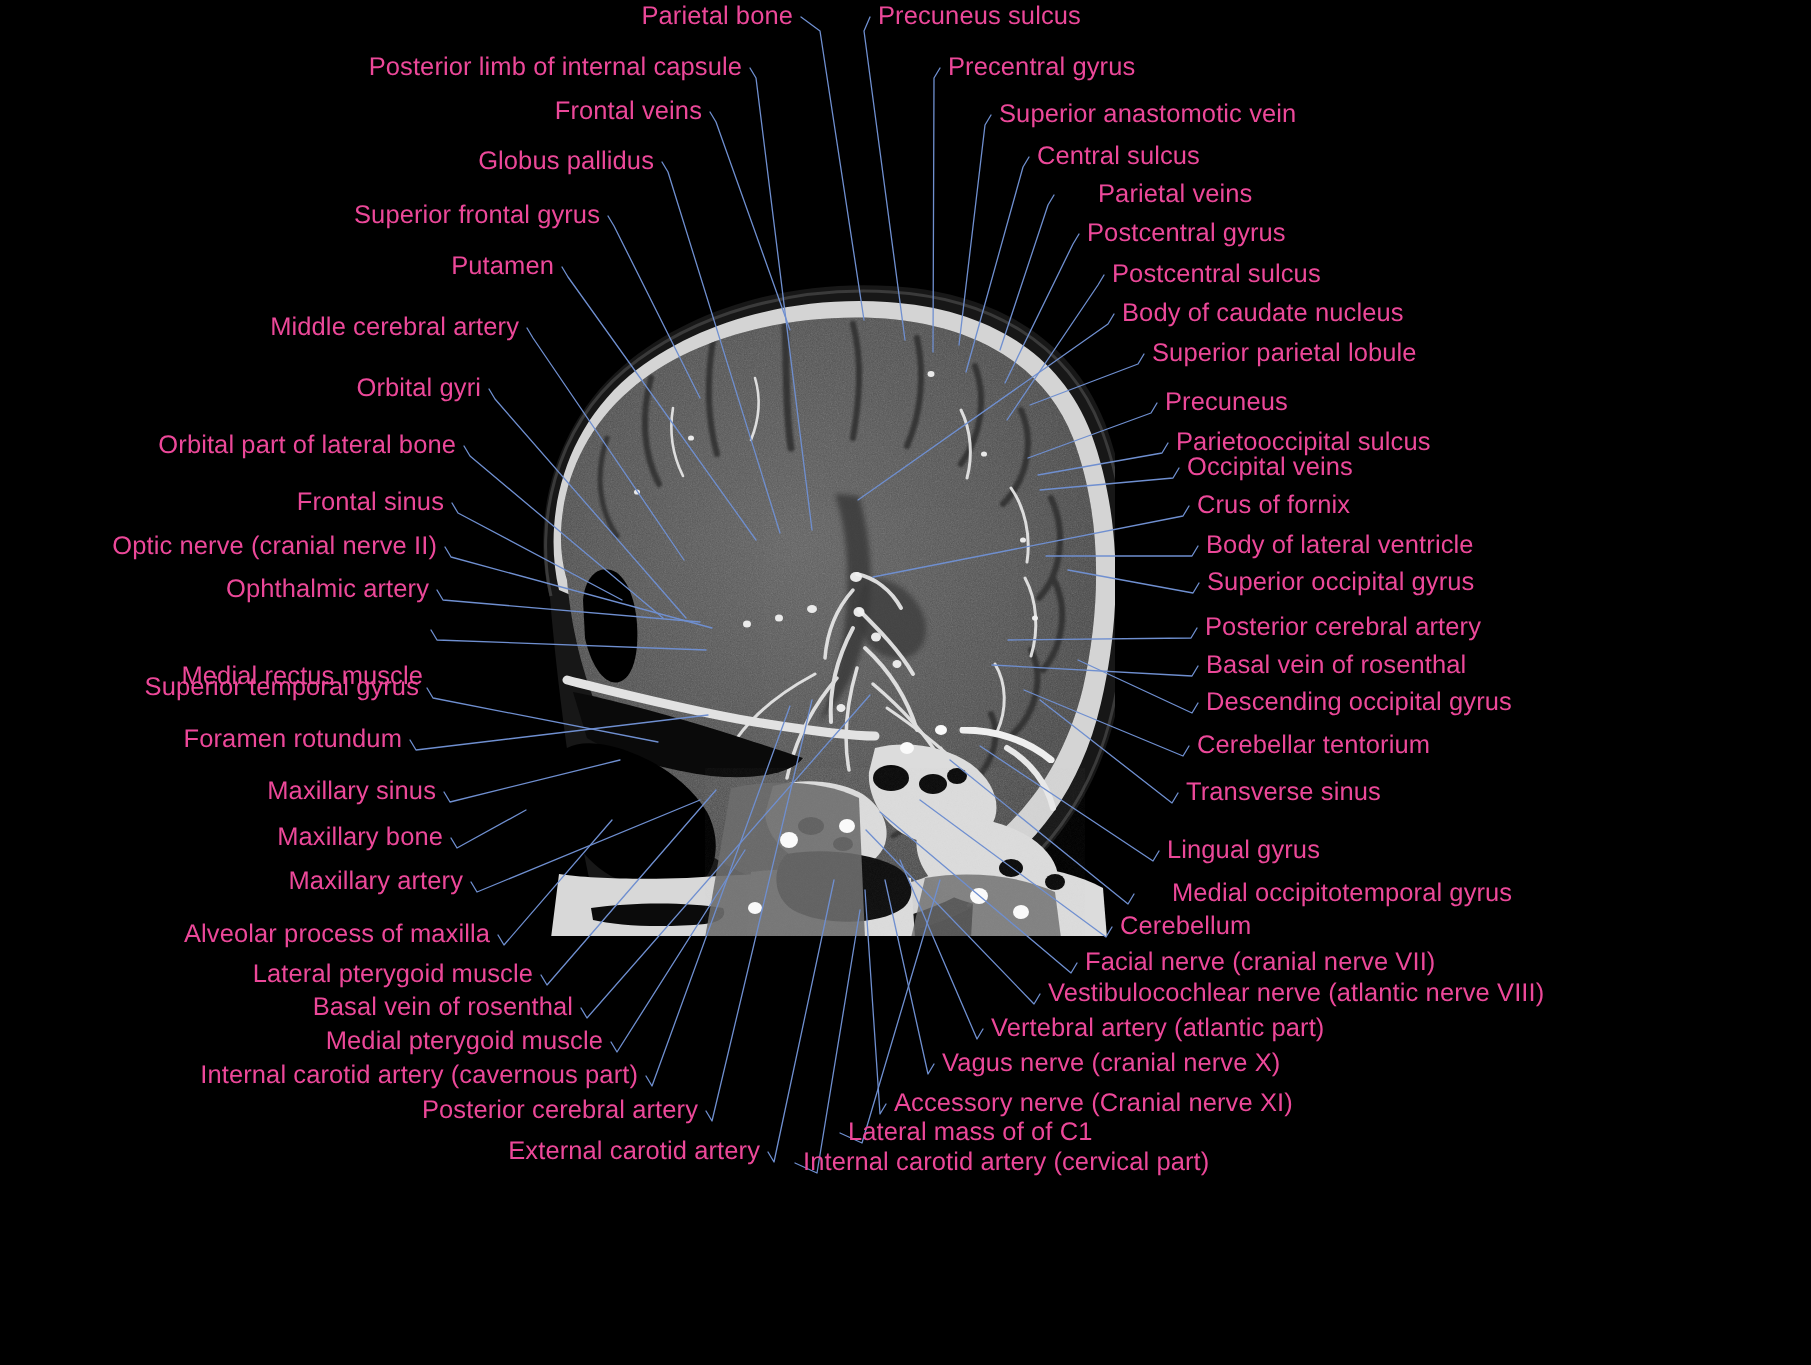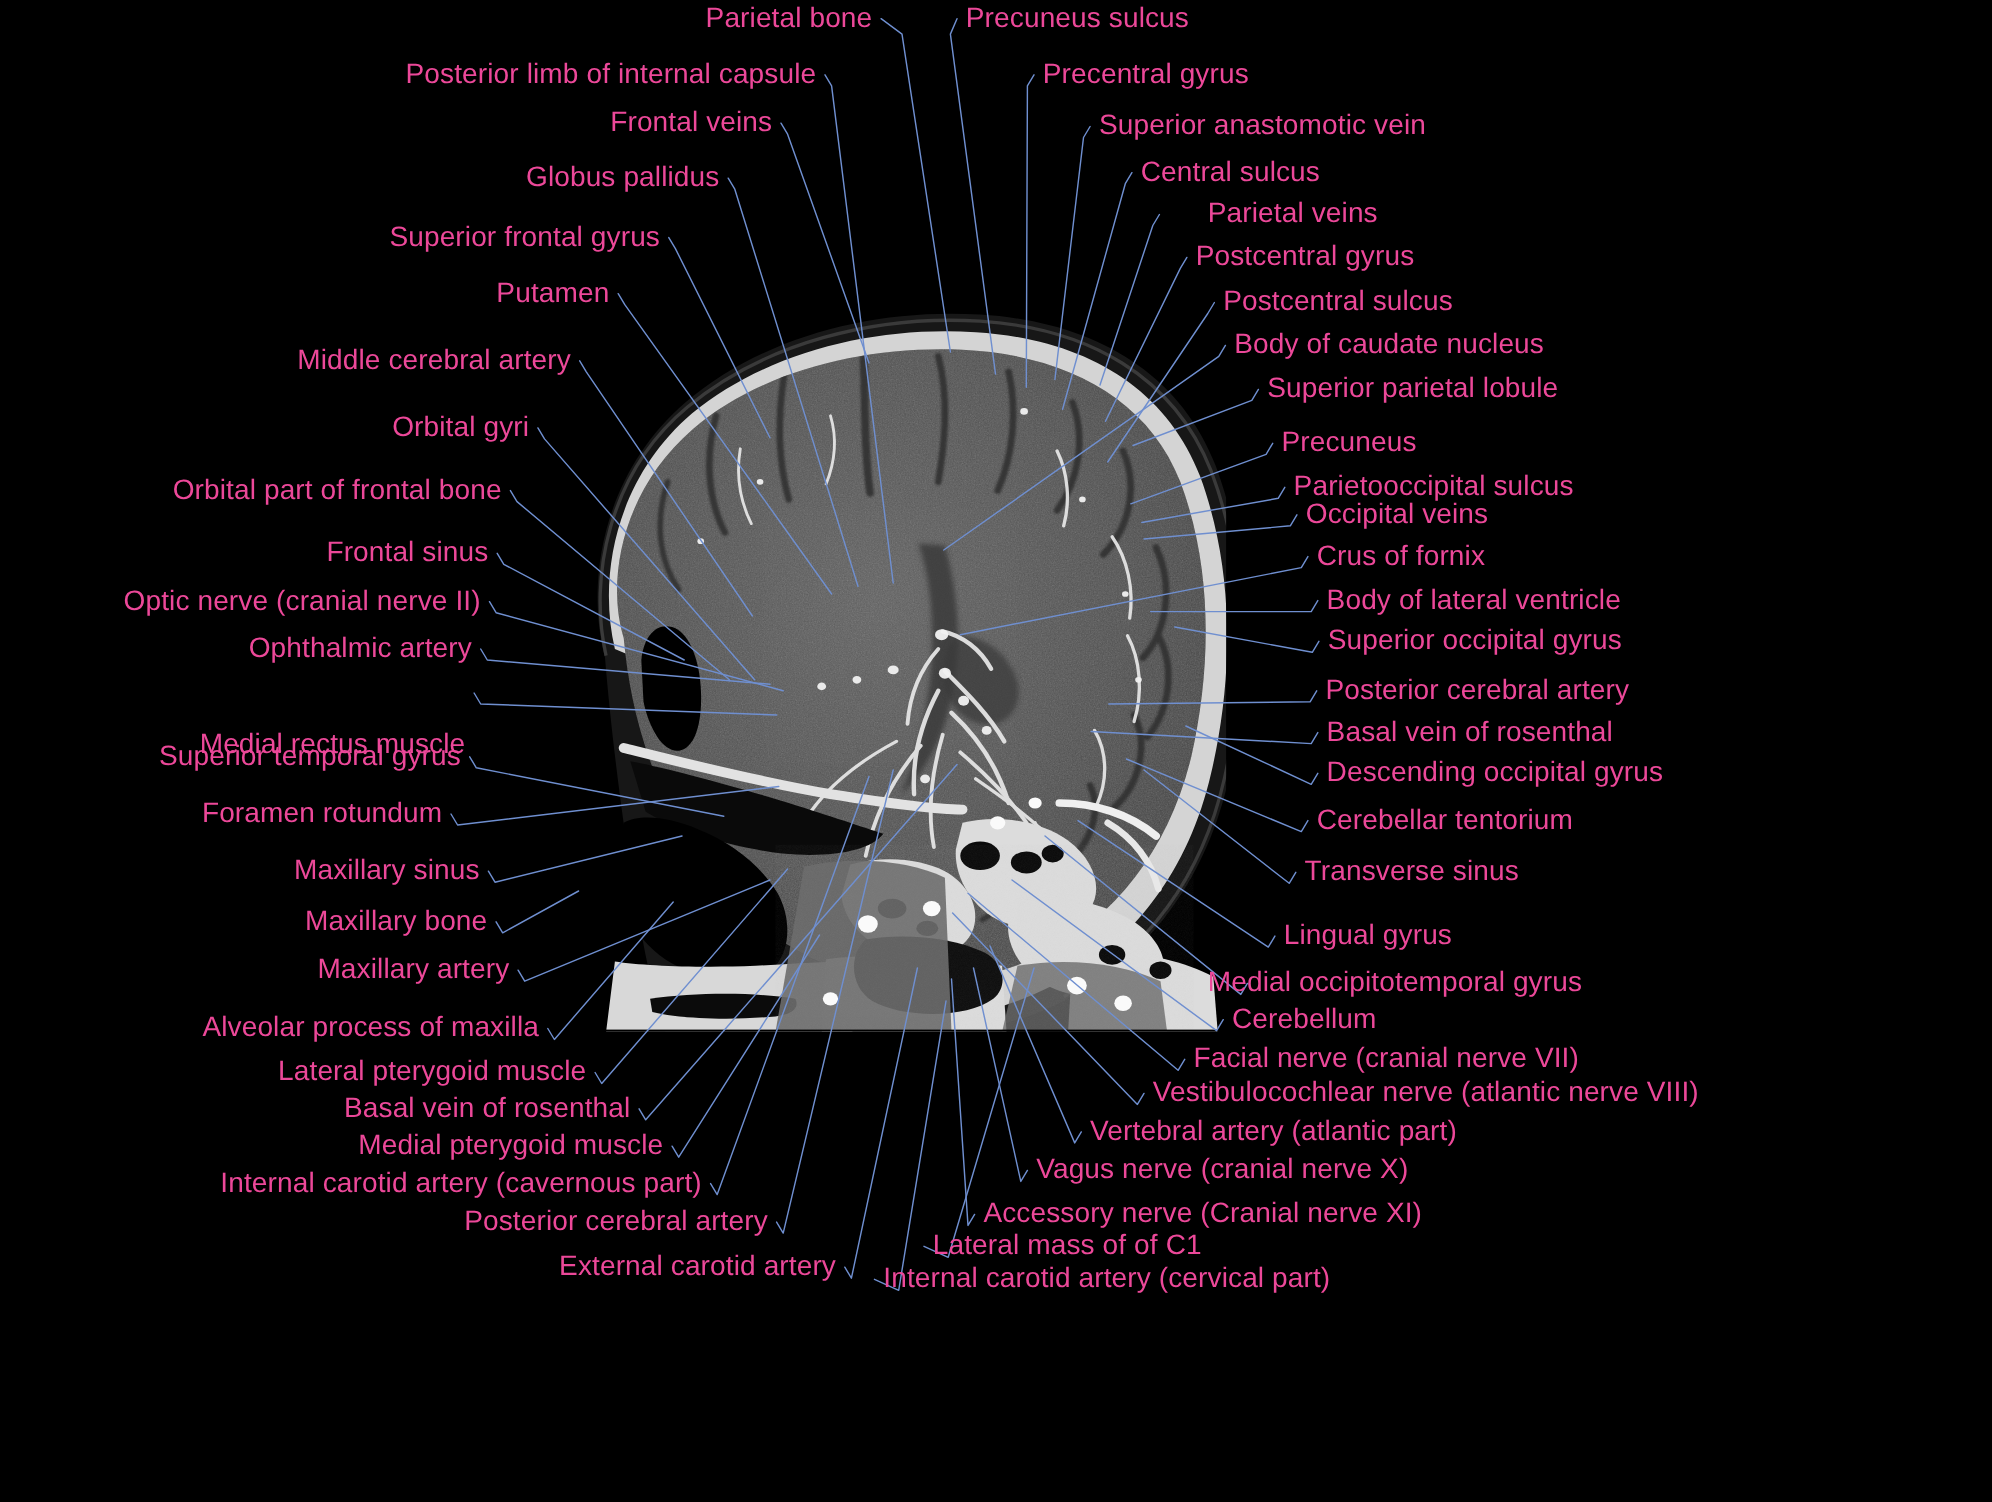--- a/index.html
+++ b/index.html
@@ -321,21 +321,21 @@
 
   <div id="label-layer">
       <div class="lbl r" style="left: 793px; top: 17px;">Parietal bone</div>
       <div class="lbl r" style="left: 742px; top: 68px;">Posterior limb of internal capsule</div>
       <div class="lbl r" style="left: 702px; top: 112px;">Frontal veins</div>
       <div class="lbl r" style="left: 654px; top: 162px;">Globus pallidus</div>
       <div class="lbl r" style="left: 600px; top: 216px;">Superior frontal gyrus</div>
       <div class="lbl r" style="left: 554px; top: 267px;">Putamen</div>
       <div class="lbl r" style="left: 519px; top: 328px;">Middle cerebral artery</div>
       <div class="lbl r" style="left: 481px; top: 389px;">Orbital gyri</div>
-      <div class="lbl r" style="left: 456px; top: 446px;">Orbital part of frontal bone</div>
+      <div class="lbl r" style="left: 456px; top: 446px;">Orbital part of lateral bone</div>
       <div class="lbl r" style="left: 444px; top: 503px;">Frontal sinus</div>
       <div class="lbl r" style="left: 437px; top: 547px;">Optic nerve (cranial nerve II)</div>
       <div class="lbl r" style="left: 429px; top: 590px;">Ophthalmic artery</div>
       <div class="lbl r" style="left: 423px; top: 630px; margin-top: 47px;">Medial rectus muscle</div>
       <div class="lbl r" style="left: 419px; top: 688px;">Superior temporal gyrus</div>
       <div class="lbl r" style="left: 402px; top: 740px;">Foramen rotundum</div>
       <div class="lbl r" style="left: 436px; top: 792px;">Maxillary sinus</div>
       <div class="lbl r" style="left: 443px; top: 838px;">Maxillary bone</div>
       <div class="lbl r" style="left: 463px; top: 882px;">Maxillary artery</div>
       <div class="lbl r" style="left: 490px; top: 935px;">Alveolar process of maxilla</div>
@@ -359,21 +359,21 @@
       <div class="lbl l" style="left: 1187px; top: 468px;">Occipital veins</div>
       <div class="lbl l" style="left: 1197px; top: 506px;">Crus of fornix</div>
       <div class="lbl l" style="left: 1206px; top: 546px;">Body of lateral ventricle</div>
       <div class="lbl l" style="left: 1207px; top: 583px;">Superior occipital gyrus</div>
       <div class="lbl l" style="left: 1205px; top: 628px;">Posterior cerebral artery</div>
       <div class="lbl l" style="left: 1206px; top: 666px;">Basal vein of rosenthal</div>
       <div class="lbl l" style="left: 1206px; top: 703px;">Descending occipital gyrus</div>
       <div class="lbl l" style="left: 1197px; top: 746px;">Cerebellar tentorium</div>
       <div class="lbl l" style="left: 1186px; top: 793px;">Transverse sinus</div>
       <div class="lbl l" style="left: 1167px; top: 851px;">Lingual gyrus</div>
-      <div class="lbl l" style="left: 1098px; top: 894px;">Medial occipitotemporal gyrus</div>
+      <div class="lbl l" style="left: 1172px; top: 894px;">Medial occipitotemporal gyrus</div>
       <div class="lbl l" style="left: 1120px; top: 927px;">Cerebellum</div>
       <div class="lbl l" style="left: 1085px; top: 963px;">Facial nerve (cranial nerve VII)</div>
       <div class="lbl l" style="left: 1048px; top: 994px;">Vestibulocochlear nerve (atlantic nerve VIII)</div>
       <div class="lbl l" style="left: 991px; top: 1029px;">Vertebral artery (atlantic part)</div>
       <div class="lbl l" style="left: 942px; top: 1064px;">Vagus nerve (cranial nerve X)</div>
       <div class="lbl l" style="left: 894px; top: 1104px;">Accessory nerve (Cranial nerve XI)</div>
       <div class="lbl l" style="left: 848px; top: 1133px;">Lateral mass of of C1</div>
       <div class="lbl l" style="left: 803px; top: 1163px;">Internal carotid artery (cervical part)</div>
     </div>
 

